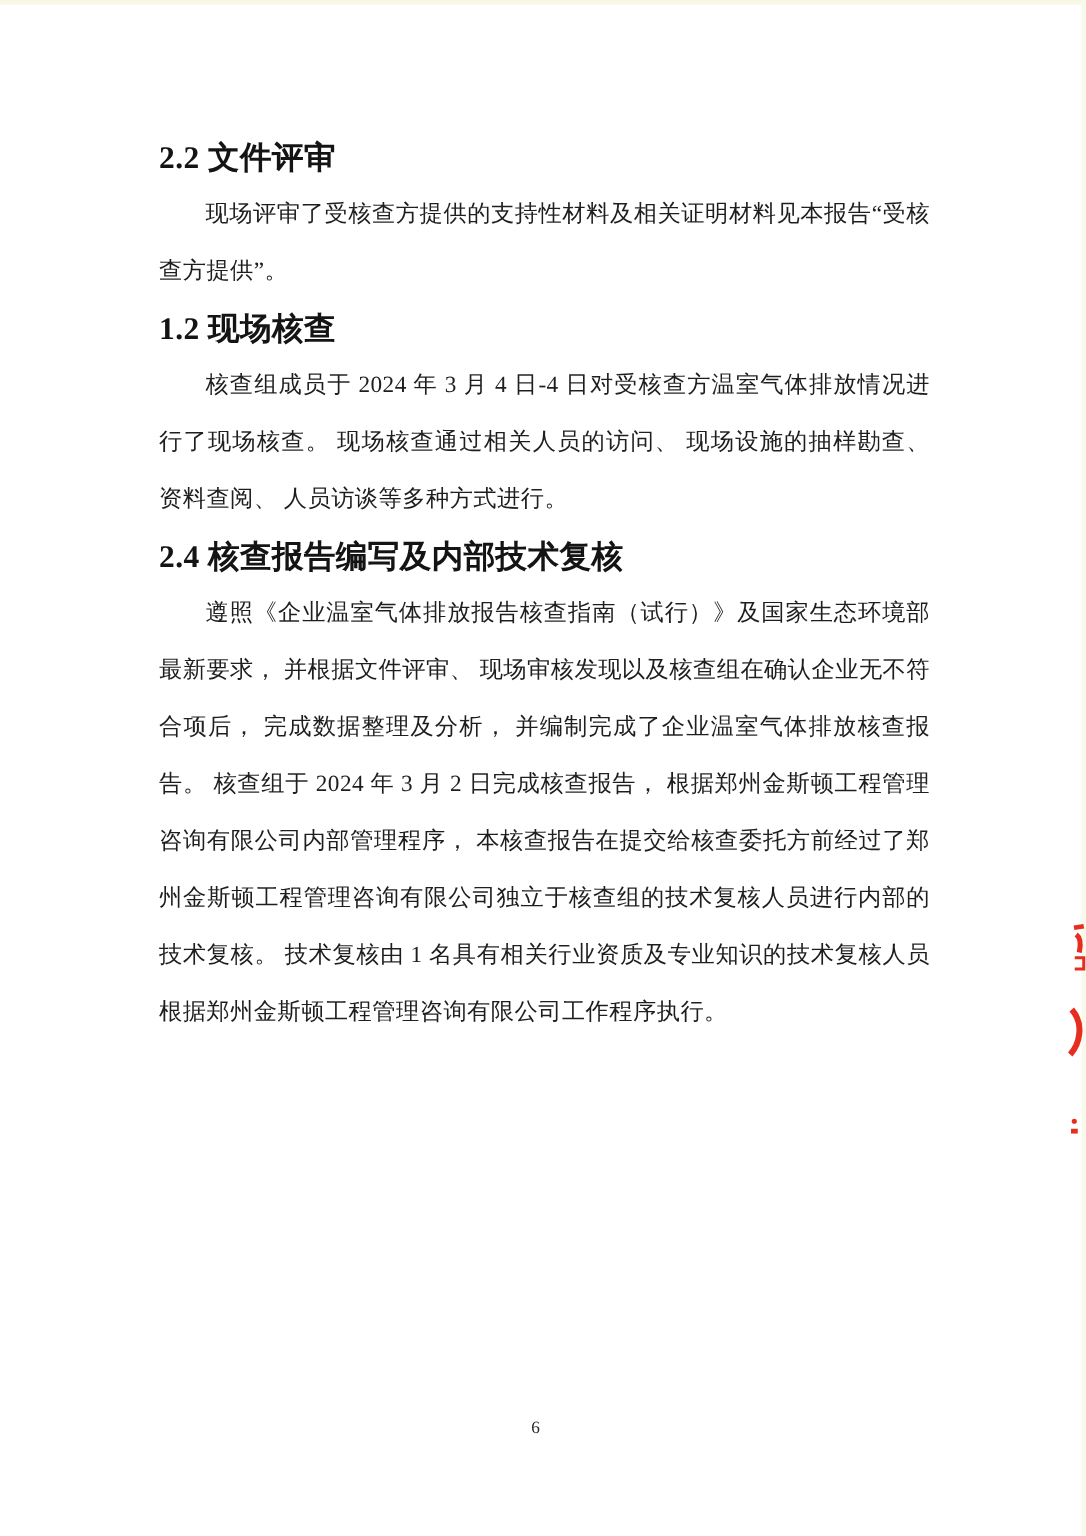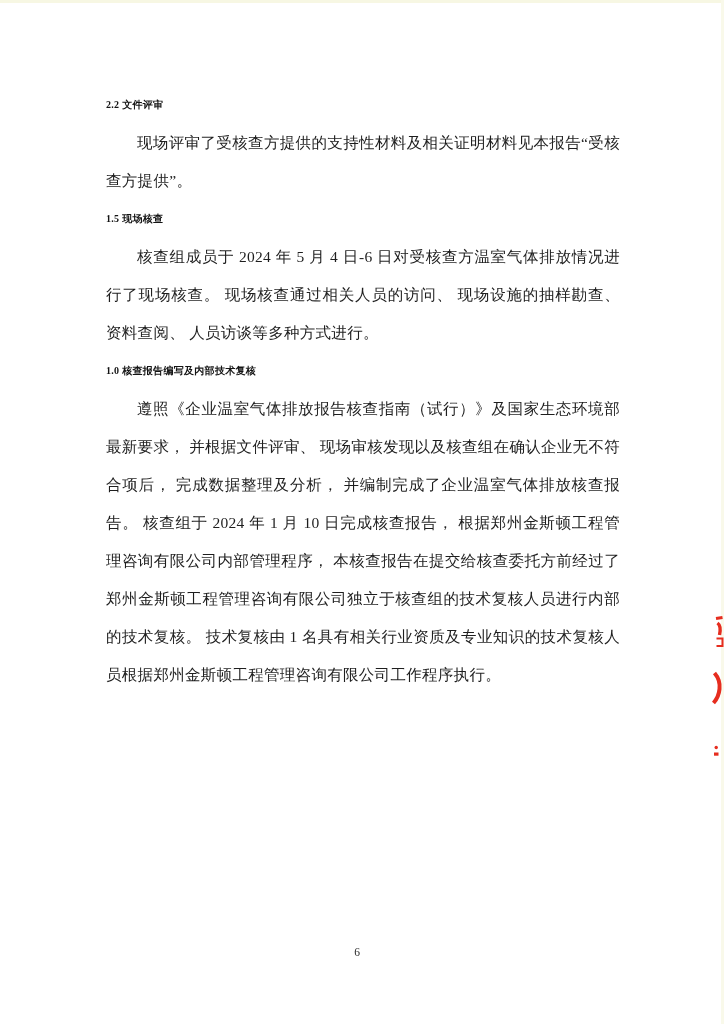--- a/index.html
+++ b/index.html
@@ -35,21 +35,21 @@
     top: 86px;
     width: 514px;
     font-size: 15.5px;
     line-height: 38px;
     text-align: justify;
     text-justify: inter-ideograph;
     letter-spacing: 0.3px;
   }
   .content h2 {
     margin: 0;
-    font-size: 10px;
+    font-size: 21px;
     font-weight: bold;
     color: #141414;
     text-align: left;
   }
   .content p {
     margin: 0;
     text-indent: 2em;
   }
   .page-number {
     position: absolute;
@@ -73,24 +73,24 @@
 <body>
 
 <div class="page">
 
   <div class="edge-top"></div>
   <div class="edge-right"></div>
 
   <div class="content">
     <h2>2.2 文件评审</h2>
     <p>现场评审了受核查方提供的支持性材料及相关证明材料见本报告“受核查方提供”。</p>
-    <h2>1.5 现场核查</h2>
-    <p>核查组成员于 2024 年 5 月 4 日-6 日对受核查方温室气体排放情况进行了现场核查。 现场核查通过相关人员的访问、 现场设施的抽样勘查、 资料查阅、 人员访谈等多种方式进行。</p>
-    <h2>1.0 核查报告编写及内部技术复核</h2>
-    <p>遵照《企业温室气体排放报告核查指南（试行）》及国家生态环境部最新要求， 并根据文件评审、 现场审核发现以及核查组在确认企业无不符合项后， 完成数据整理及分析， 并编制完成了企业温室气体排放核查报告。 核查组于 2024 年 1 月 10 日完成核查报告， 根据郑州金斯顿工程管理咨询有限公司内部管理程序， 本核查报告在提交给核查委托方前经过了郑州金斯顿工程管理咨询有限公司独立于核查组的技术复核人员进行内部的技术复核。 技术复核由 1 名具有相关行业资质及专业知识的技术复核人员根据郑州金斯顿工程管理咨询有限公司工作程序执行。</p>
+    <h2>1.2 现场核查</h2>
+    <p>核查组成员于 2024 年 3 月 4 日-4 日对受核查方温室气体排放情况进行了现场核查。 现场核查通过相关人员的访问、 现场设施的抽样勘查、 资料查阅、 人员访谈等多种方式进行。</p>
+    <h2>2.4 核查报告编写及内部技术复核</h2>
+    <p>遵照《企业温室气体排放报告核查指南（试行）》及国家生态环境部最新要求， 并根据文件评审、 现场审核发现以及核查组在确认企业无不符合项后， 完成数据整理及分析， 并编制完成了企业温室气体排放核查报告。 核查组于 2024 年 3 月 2 日完成核查报告， 根据郑州金斯顿工程管理咨询有限公司内部管理程序， 本核查报告在提交给核查委托方前经过了郑州金斯顿工程管理咨询有限公司独立于核查组的技术复核人员进行内部的技术复核。 技术复核由 1 名具有相关行业资质及专业知识的技术复核人员根据郑州金斯顿工程管理咨询有限公司工作程序执行。</p>
   </div>
 
   <svg class="seal-fragment" viewBox="0 0 14 150" xmlns="http://www.w3.org/2000/svg" aria-hidden="true">
     <g fill="none" stroke="#e62d1f">
 
       <path d="M6,6.5 L12.5,5.5" stroke-width="3.2"></path>
       <path d="M7.5,11 Q11.5,14 9.5,23" stroke-width="3.4"></path>
       <path d="M6.5,26.5 L12.5,26.5 L12.5,34 L6.5,34" stroke-width="2"></path>
 
       <path d="M4.5,61 Q10.5,68 9.5,77 Q8.8,85 3.5,91" stroke-width="4"></path>

